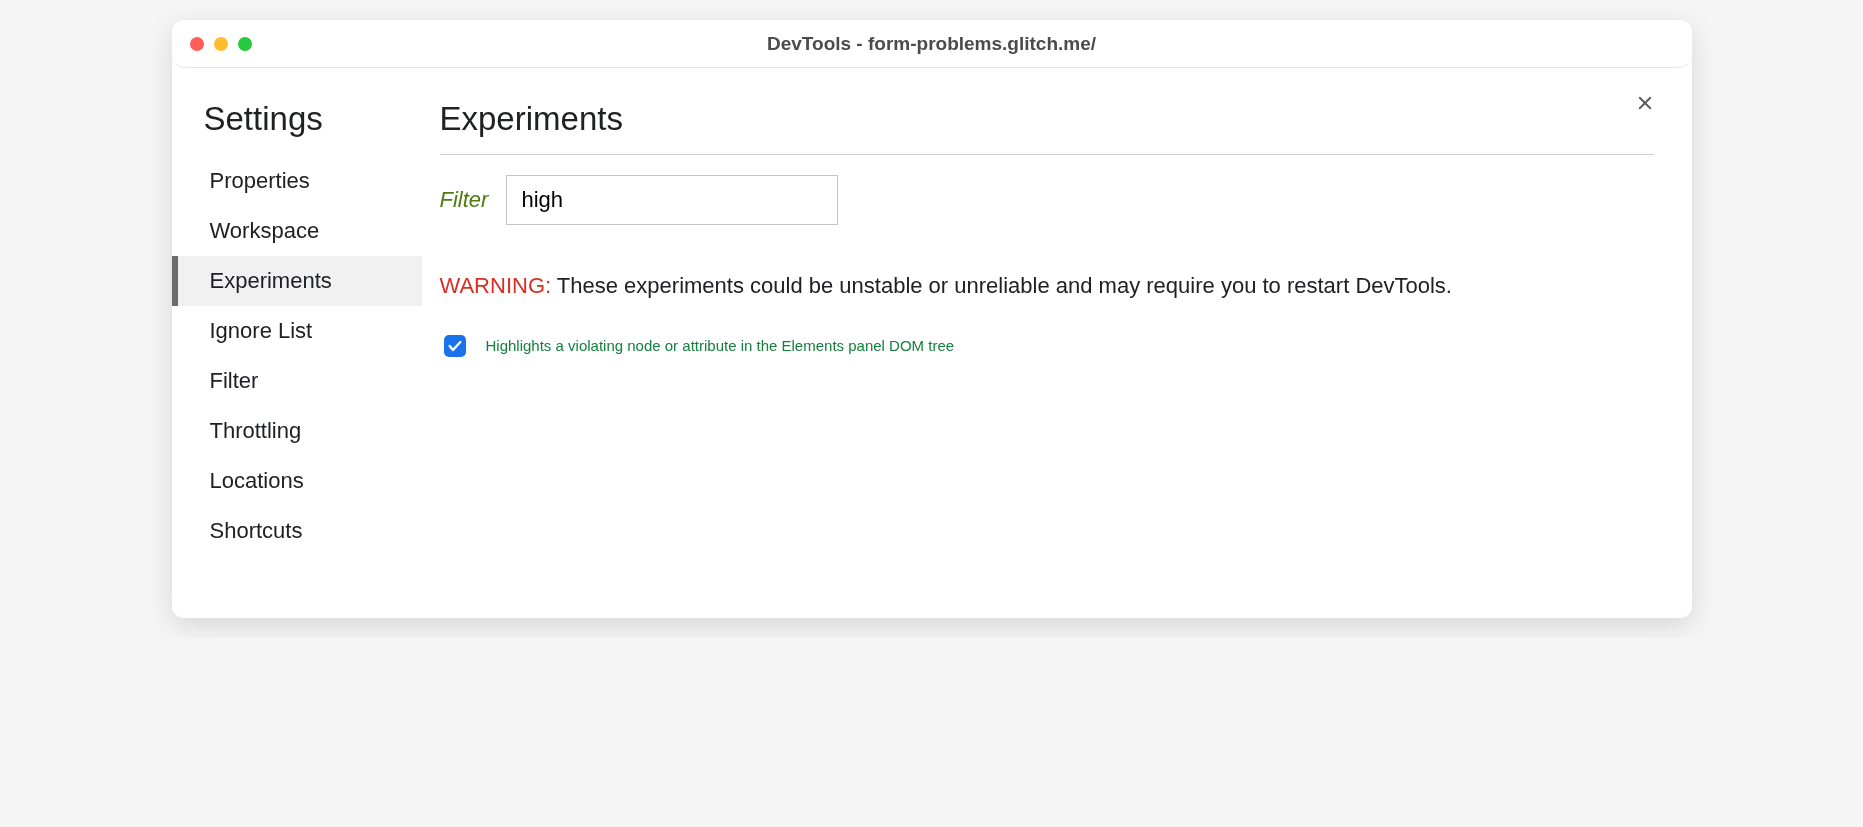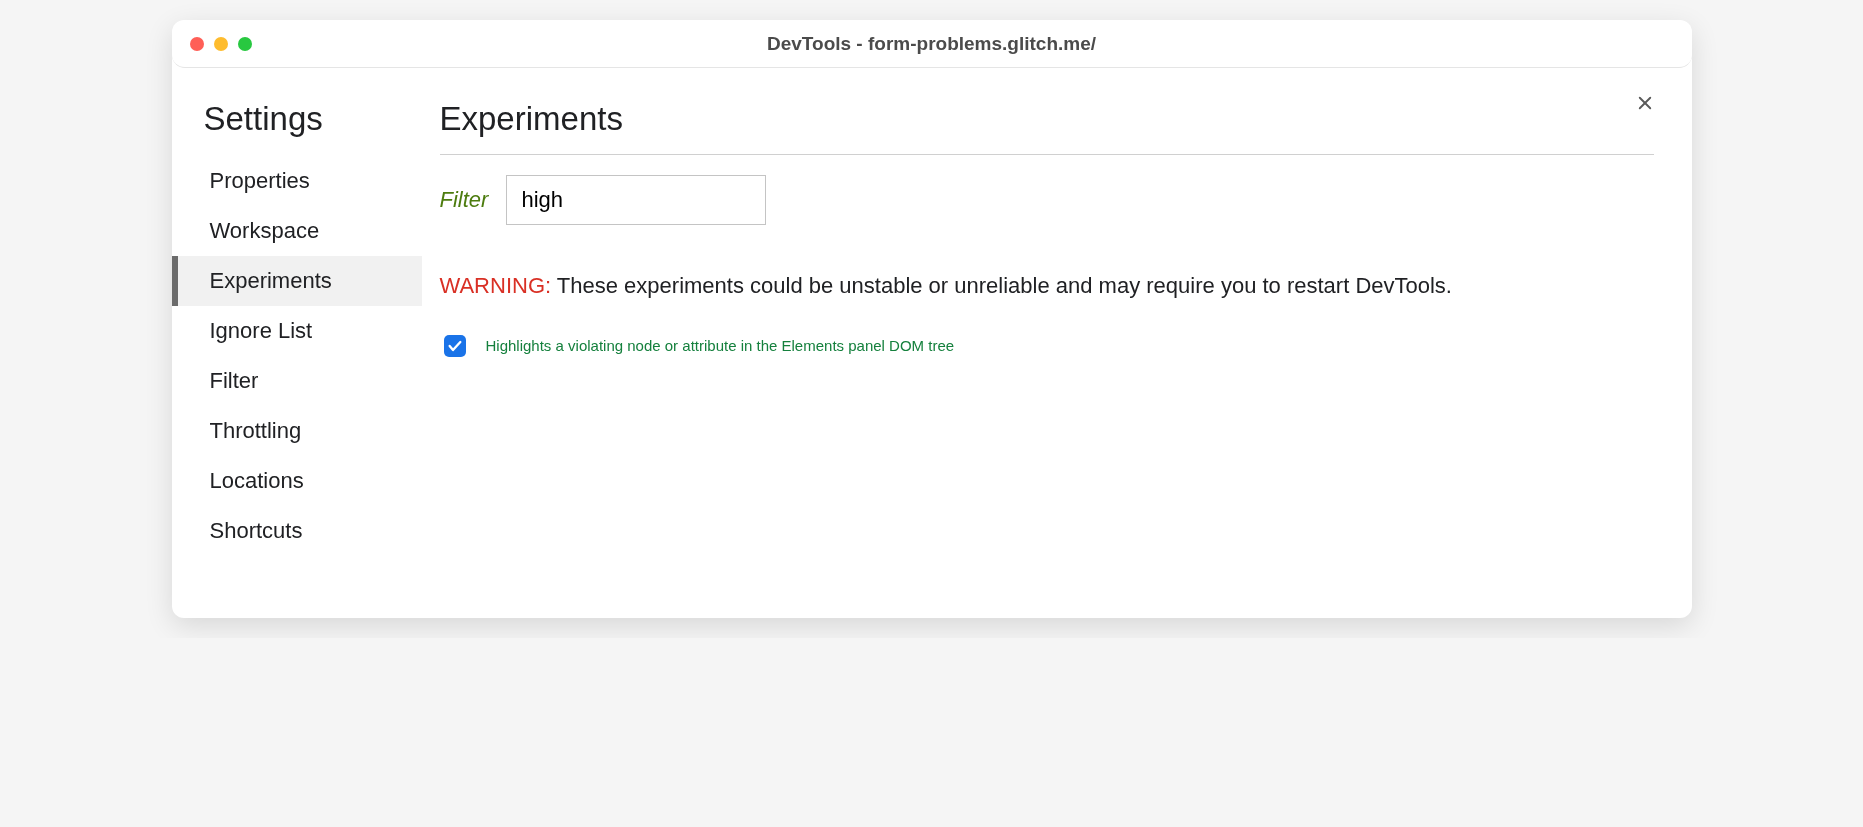--- a/index.html
+++ b/index.html
@@ -111,21 +111,21 @@
       align-items: center;
       gap: 18px;
       margin-bottom: 22px;
     }
     .filter-label {
       font-size: 22px;
       color: #4d7c0f;
       font-style: italic;
     }
     .filter-input {
-      width: 260px;
+      width: 332px;
       height: 50px;
       border: 1px solid #c4c4c4;
       font-size: 22px;
       padding: 0 14px;
       font-family: inherit;
       outline: none;
     }
     .warning-row {
       font-size: 22px;
       color: #202124;

